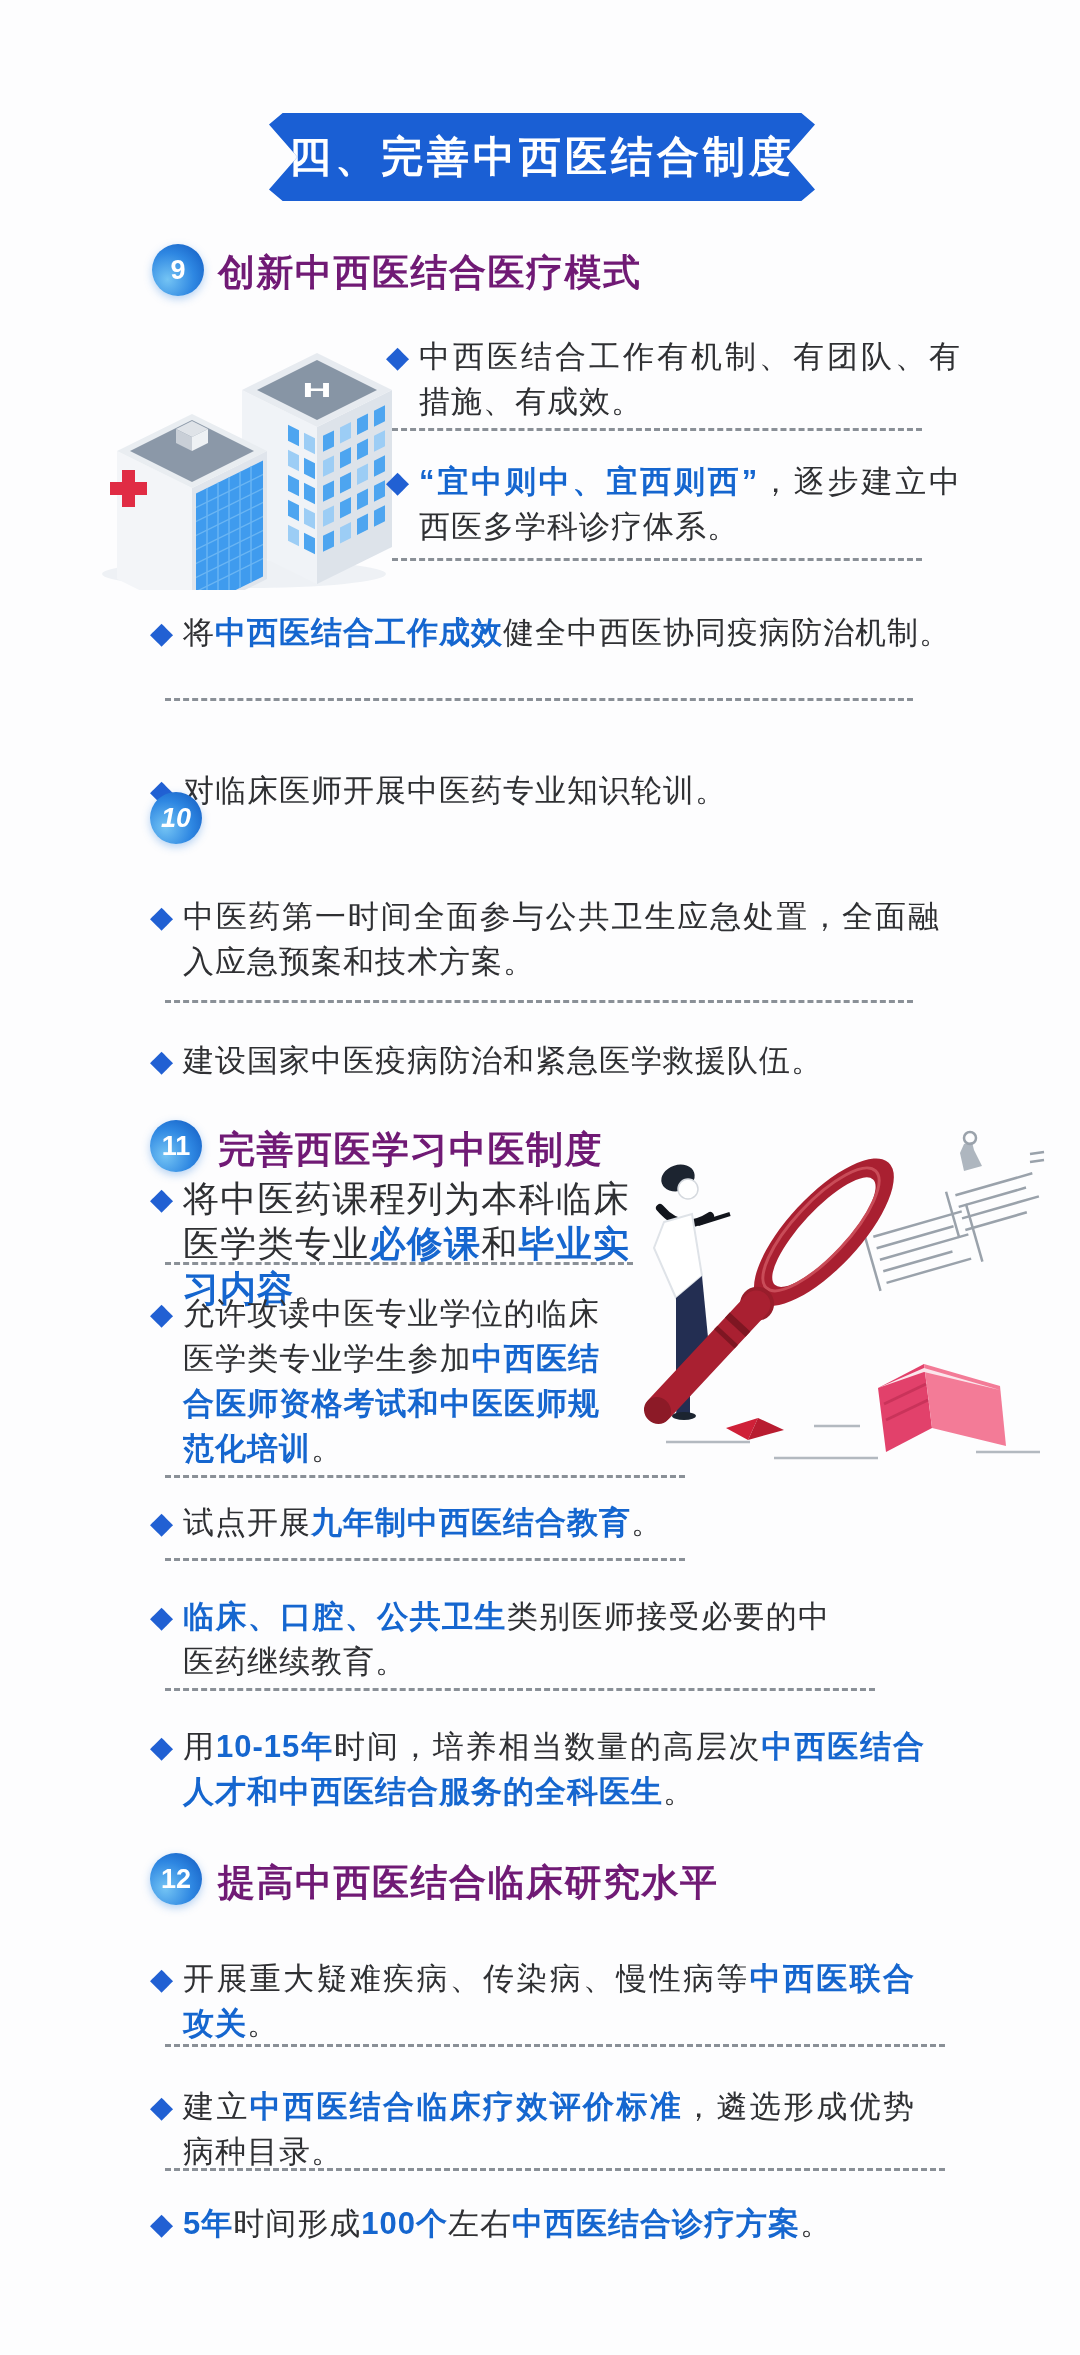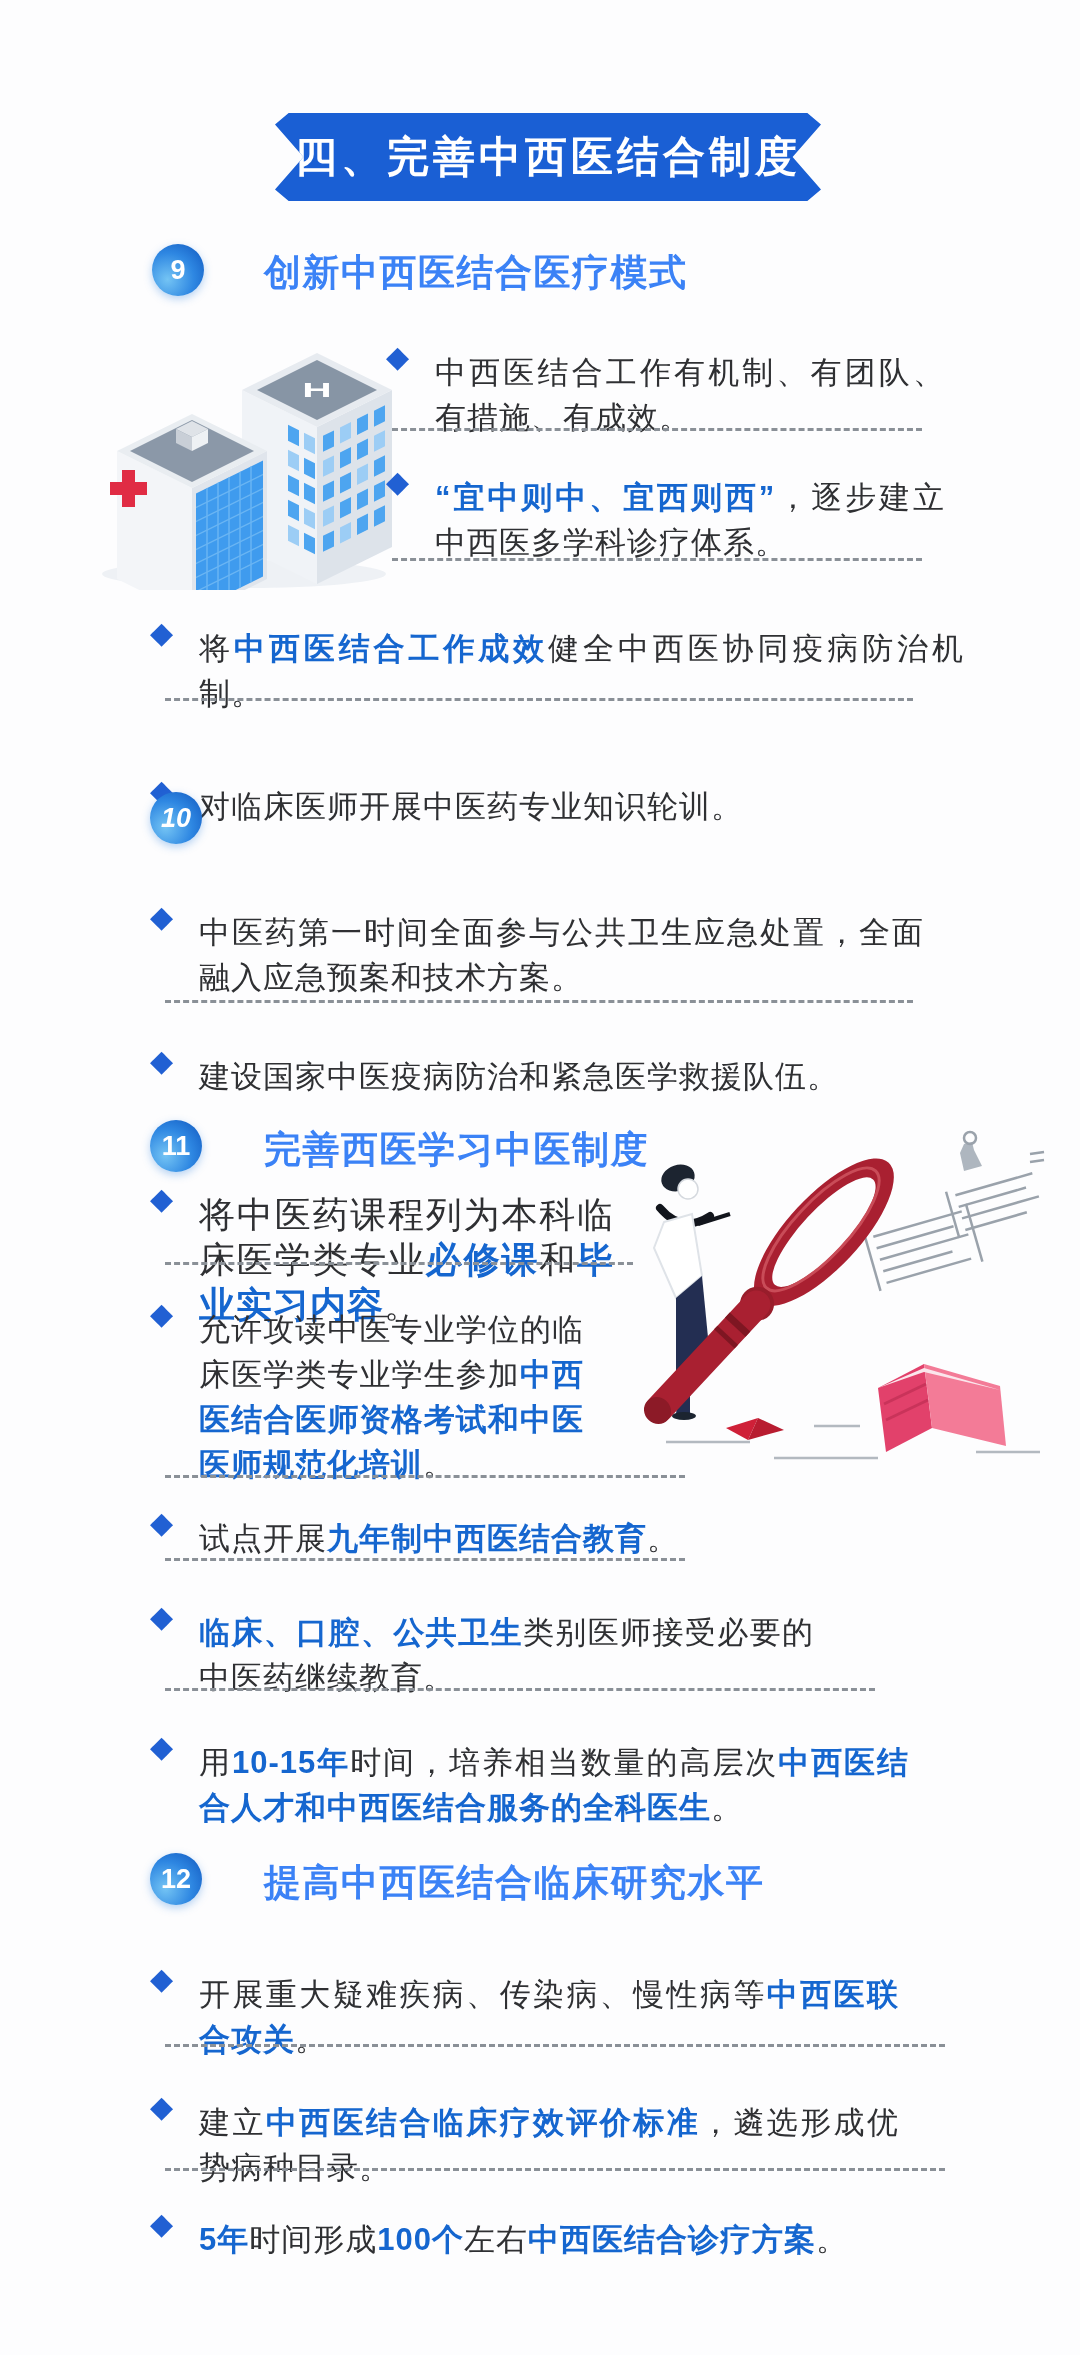--- a/index.html
+++ b/index.html
@@ -3,48 +3,48 @@
 <meta charset="utf-8">
 <style>
   html,body { margin:0; padding:0; background:#e9e9e9; }
   .page {
     position:relative; width:1080px; height:2355px; margin:0 auto;
     background:#fdfdfe; overflow:hidden;
     font-family:"Liberation Sans", sans-serif;
   }
   
   .banner {
-    position:absolute; left:275px; top:113px; width:546px; height:88px;
+    position:absolute; left:269px; top:113px; width:546px; height:88px;
     background:#1a5fd4;
     clip-path:polygon(2.5% 0%, 97.5% 0%, 100% 13%, 94.8% 50%, 100% 87%, 97.5% 100%, 2.5% 100%, 0% 87%, 5.2% 50%, 0% 13%);
     display:flex; align-items:center; justify-content:center;
   }
   .banner-title {
     color:#ffffff; font-size:42px; font-weight:bold; letter-spacing:4px; white-space:nowrap;
   }
   
   .sec-circle {
     position:absolute; width:52px; height:52px; border-radius:50%;
     background:radial-gradient(circle at 30% 68%, #74c4f4 0%, #2e87e2 52%, #0f55bd 100%);
     color:#fff; font-size:27px; font-weight:bold;
     display:flex; align-items:center; justify-content:center;
     box-shadow:0 3px 8px rgba(46,128,220,.35);
   }
   .sec-title {
-    position:absolute; font-size:37px; font-weight:bold; color:#3b82f6;
-    letter-spacing:1.5px; white-space:nowrap;margin-left:46px;
+    position:absolute; font-size:37px; font-weight:bold; color:#701a75;
+    letter-spacing:1.5px; white-space:nowrap;
   }
   
   .bullet { position:absolute; display:flex; gap:10px; }
   .diamond {
     color:#2160d3; font-size:30px; line-height:45px; flex:0 0 auto;
   }
   .btext {
     font-size:31px; line-height:45px; color:#2f3033; letter-spacing:1px;
-    text-align:justify; font-weight:500; margin:16px;
+    text-align:justify; font-weight:500; margin:0;
   }
   .seg-dark { color:#2f3033; }
   .seg-blue { color:#1566cf; font-weight:700; }
   
   .dash { position:absolute; height:0; border-top:3px dashed #8a9097; }
   .illu { position:absolute; }
 </style>
 </head>
 <body>
 

